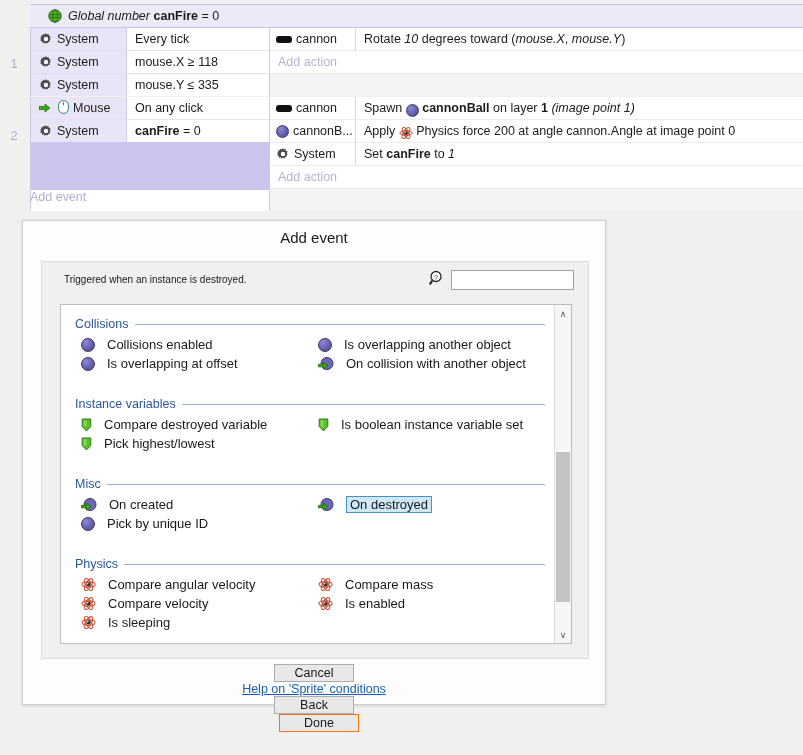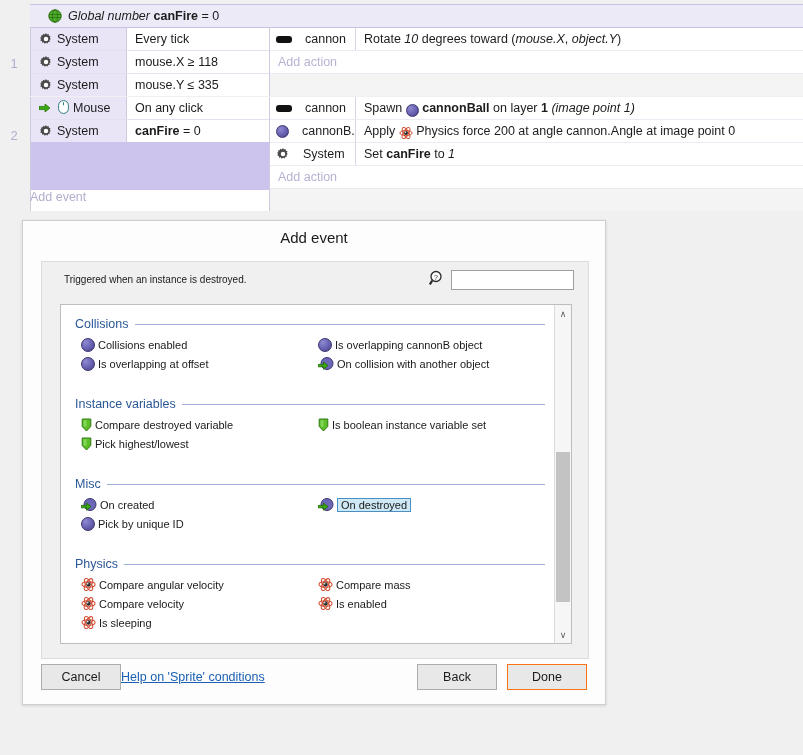--- a/index.html
+++ b/index.html
@@ -46,21 +46,21 @@
     width:96px;min-width:96px;display:flex;align-items:center;gap:4px;
     padding-left:8px;background:#e9e5f7;height:22px;box-sizing:border-box;
     border-right:1px solid #cfcadf;
   }
   .cond-txt{padding-left:8px;white-space:nowrap;overflow:hidden;}
   .cond-txt b{font-weight:bold;}
 
   .act-col{flex:1;display:flex;flex-direction:column;background:#fff;}
   .act-cell{height:22px;display:flex;align-items:center;border-bottom:1px solid #eceaf3;}
   .act-obj{
-    width:86px;min-width:86px;display:flex;align-items:center;gap:13px;
+    width:86px;min-width:86px;display:flex;align-items:center;gap:4px;
     padding-left:6px;height:22px;box-sizing:border-box;
     border-right:1px solid #d8d4e6;overflow:hidden;white-space:nowrap;
   }
   .act-txt{padding-left:8px;white-space:nowrap;}
   .act-txt b{font-weight:bold;}
   .act-txt i{font-style:italic;}
   .placeholder{color:#b8b2d2;padding-left:8px;}
   .blank-cell{height:22px;background:#f4f4f4;}
   .fill-purple{background:#cdc4ee;}
   .add-event-link{
@@ -116,22 +116,22 @@
   .group{position:relative;margin:0 0 0 0;}
   .group-head{
     display:flex;align-items:center;gap:6px;
     color:#2b5797;font-size:12.5px;padding:0 10px 0 14px;height:18px;
   }
   .group-head .rule{flex:1;height:1px;background:#9aaed6;}
   .group-items{
     display:flex;flex-wrap:wrap;padding:2px 0 0 20px;
   }
   .cond-item{
-    width:50%;box-sizing:border-box;display:flex;align-items:center;gap:3px;
-    height:19px;font-size:11px;color:#1a1a1a;cursor:default;
+    width:50%;box-sizing:border-box;display:flex;align-items:center;gap:12px;
+    height:19px;font-size:13px;color:#1a1a1a;cursor:default;
     padding-right:4px;
   }
   .cond-item.sel .lbl{
     background:#cfe8f5;border:1px solid #4a90c4;padding:0 3px;margin:-1px 0;
   }
   .lbl{white-space:nowrap;}
 
   
   .ic-sprite{
     width:14px;height:14px;border-radius:50%;
@@ -153,21 +153,21 @@
     height:17px;display:flex;align-items:center;justify-content:center;
     color:#606060;font-size:9px;
   }
   .vs-track{position:absolute;top:17px;bottom:17px;left:0;right:0;}
   .vs-thumb{
     position:absolute;left:1px;right:1px;top:130px;height:150px;background:#c3c3c3;
   }
 
   .dlg-footer{
     position:absolute;left:18px;right:18px;bottom:14px;height:26px;
-    display:flex;align-items:center;
+    display:flex;align-items:center;flex-direction:column;
   }
   .btn{
     height:26px;min-width:80px;background:#e8e8e8;border:1px solid #adadad;
     font-family:"Liberation Sans",sans-serif;font-size:12.5px;color:#1a1a1a;
     cursor:default;
   }
   .btn.default{background:#e8e8e8;border:1px solid #f97316;}
   .help-link{
     color:#1a5fb4;text-decoration:underline;font-size:12.5px;cursor:pointer;
   }
@@ -233,21 +233,21 @@
         <span class="cond-txt">mouse.Y ≤ 335</span>
       </div>
     </div>
 
     <div class="act-col">
       <div class="act-cell">
         <span class="act-obj">
           <span class="ico ico-cannon"></span>
           <span>cannon</span>
         </span>
-        <span class="act-txt">Rotate <i>10</i> degrees toward (<i>mouse.X</i>, <i>object.Y</i>)</span>
+        <span class="act-txt">Rotate <i>10</i> degrees toward (<i>mouse.X</i>, <i>mouse.Y</i>)</span>
       </div>
       <div class="act-cell">
         <span class="placeholder">Add action</span>
       </div>
       <div class="blank-cell"></div>
     </div>
   </div>
 
   <div class="ev-num" style="top:128px;">2</div>
   <div class="ev-row" style="top:97px;">
@@ -358,21 +358,21 @@
             <span>Collisions</span>
             <span class="rule"></span>
           </div>
           <div class="group-items">
             <div class="cond-item">
               <span class="ic-sprite"></span>
               <span class="lbl">Collisions enabled</span>
             </div>
             <div class="cond-item">
               <span class="ic-sprite"></span>
-              <span class="lbl">Is overlapping cannonB object</span>
+              <span class="lbl">Is overlapping another object</span>
             </div>
             <div class="cond-item">
               <span class="ic-sprite"></span>
               <span class="lbl">Is overlapping at offset</span>
             </div>
             <div class="cond-item">
               <span class="ic-trigger">
                 <svg width="16" height="14" viewBox="0 0 16 14">
                     <circle cx="9" cy="6.5" r="6" fill="#6d67b8" stroke="#393470" stroke-width="1"></circle>
                     <path d="M0 7.4h5.5V5l4.5 3.6-4.5 3.6V9.8H0z" fill="#3aa80f" stroke="#1f6b05" stroke-width=".8" stroke-linejoin="round"></path>

